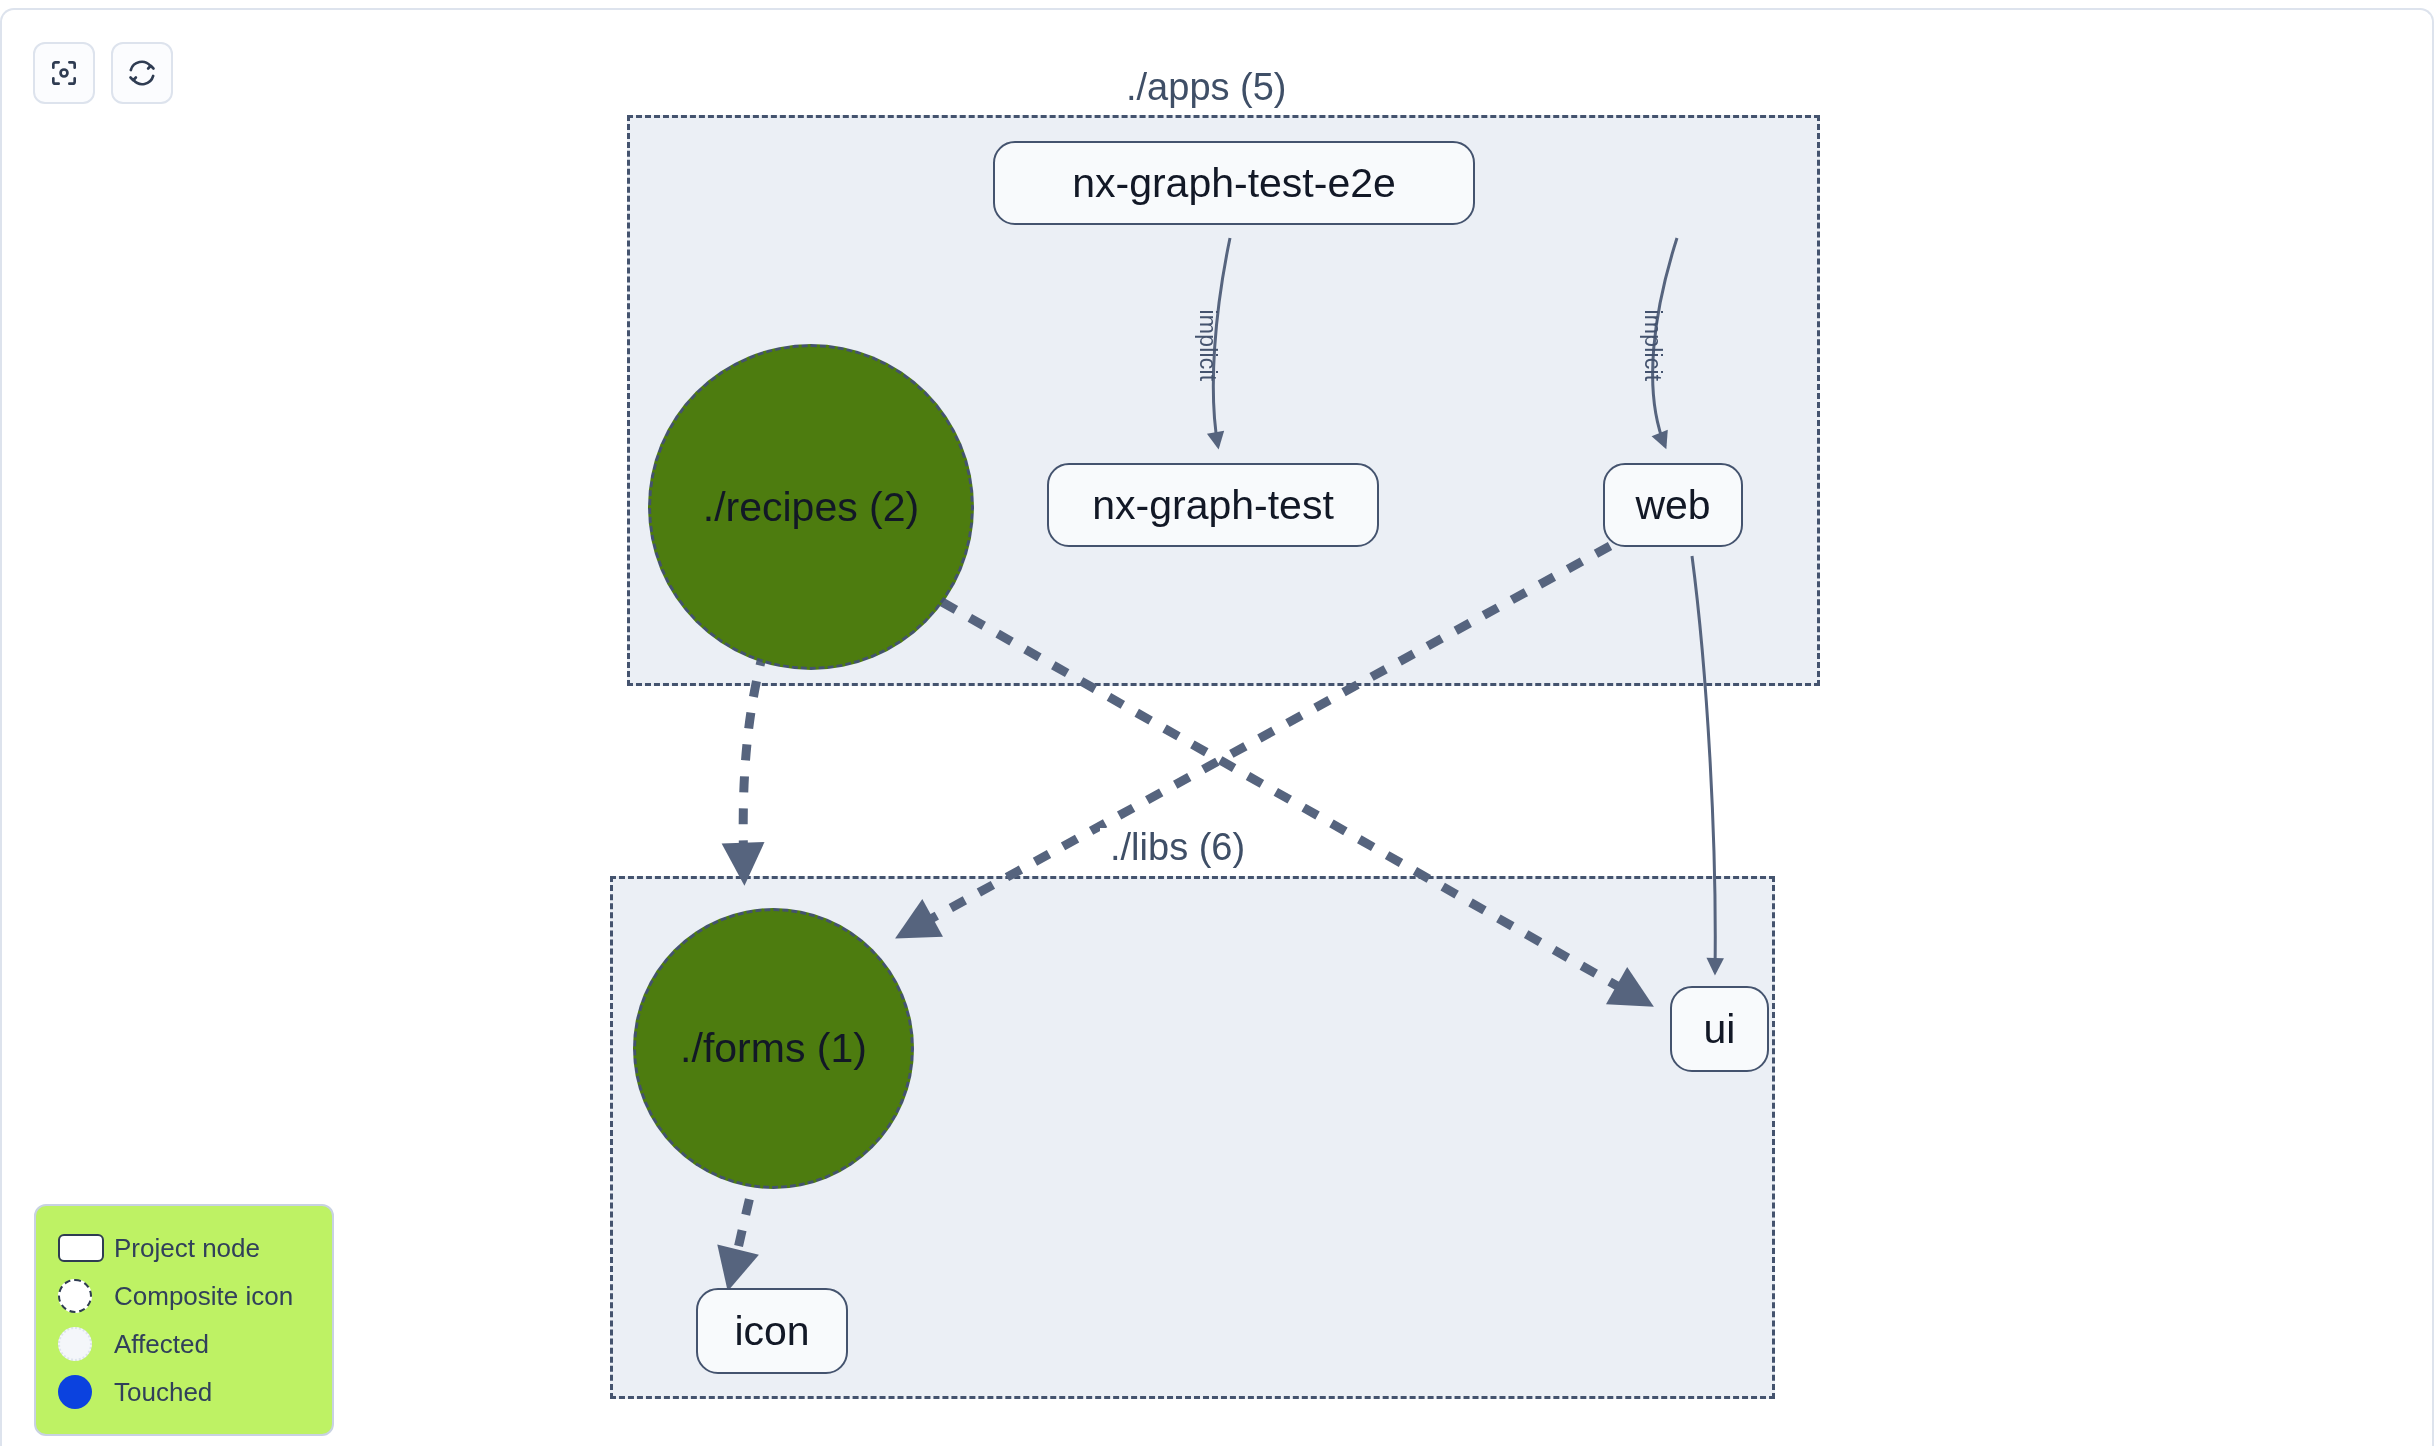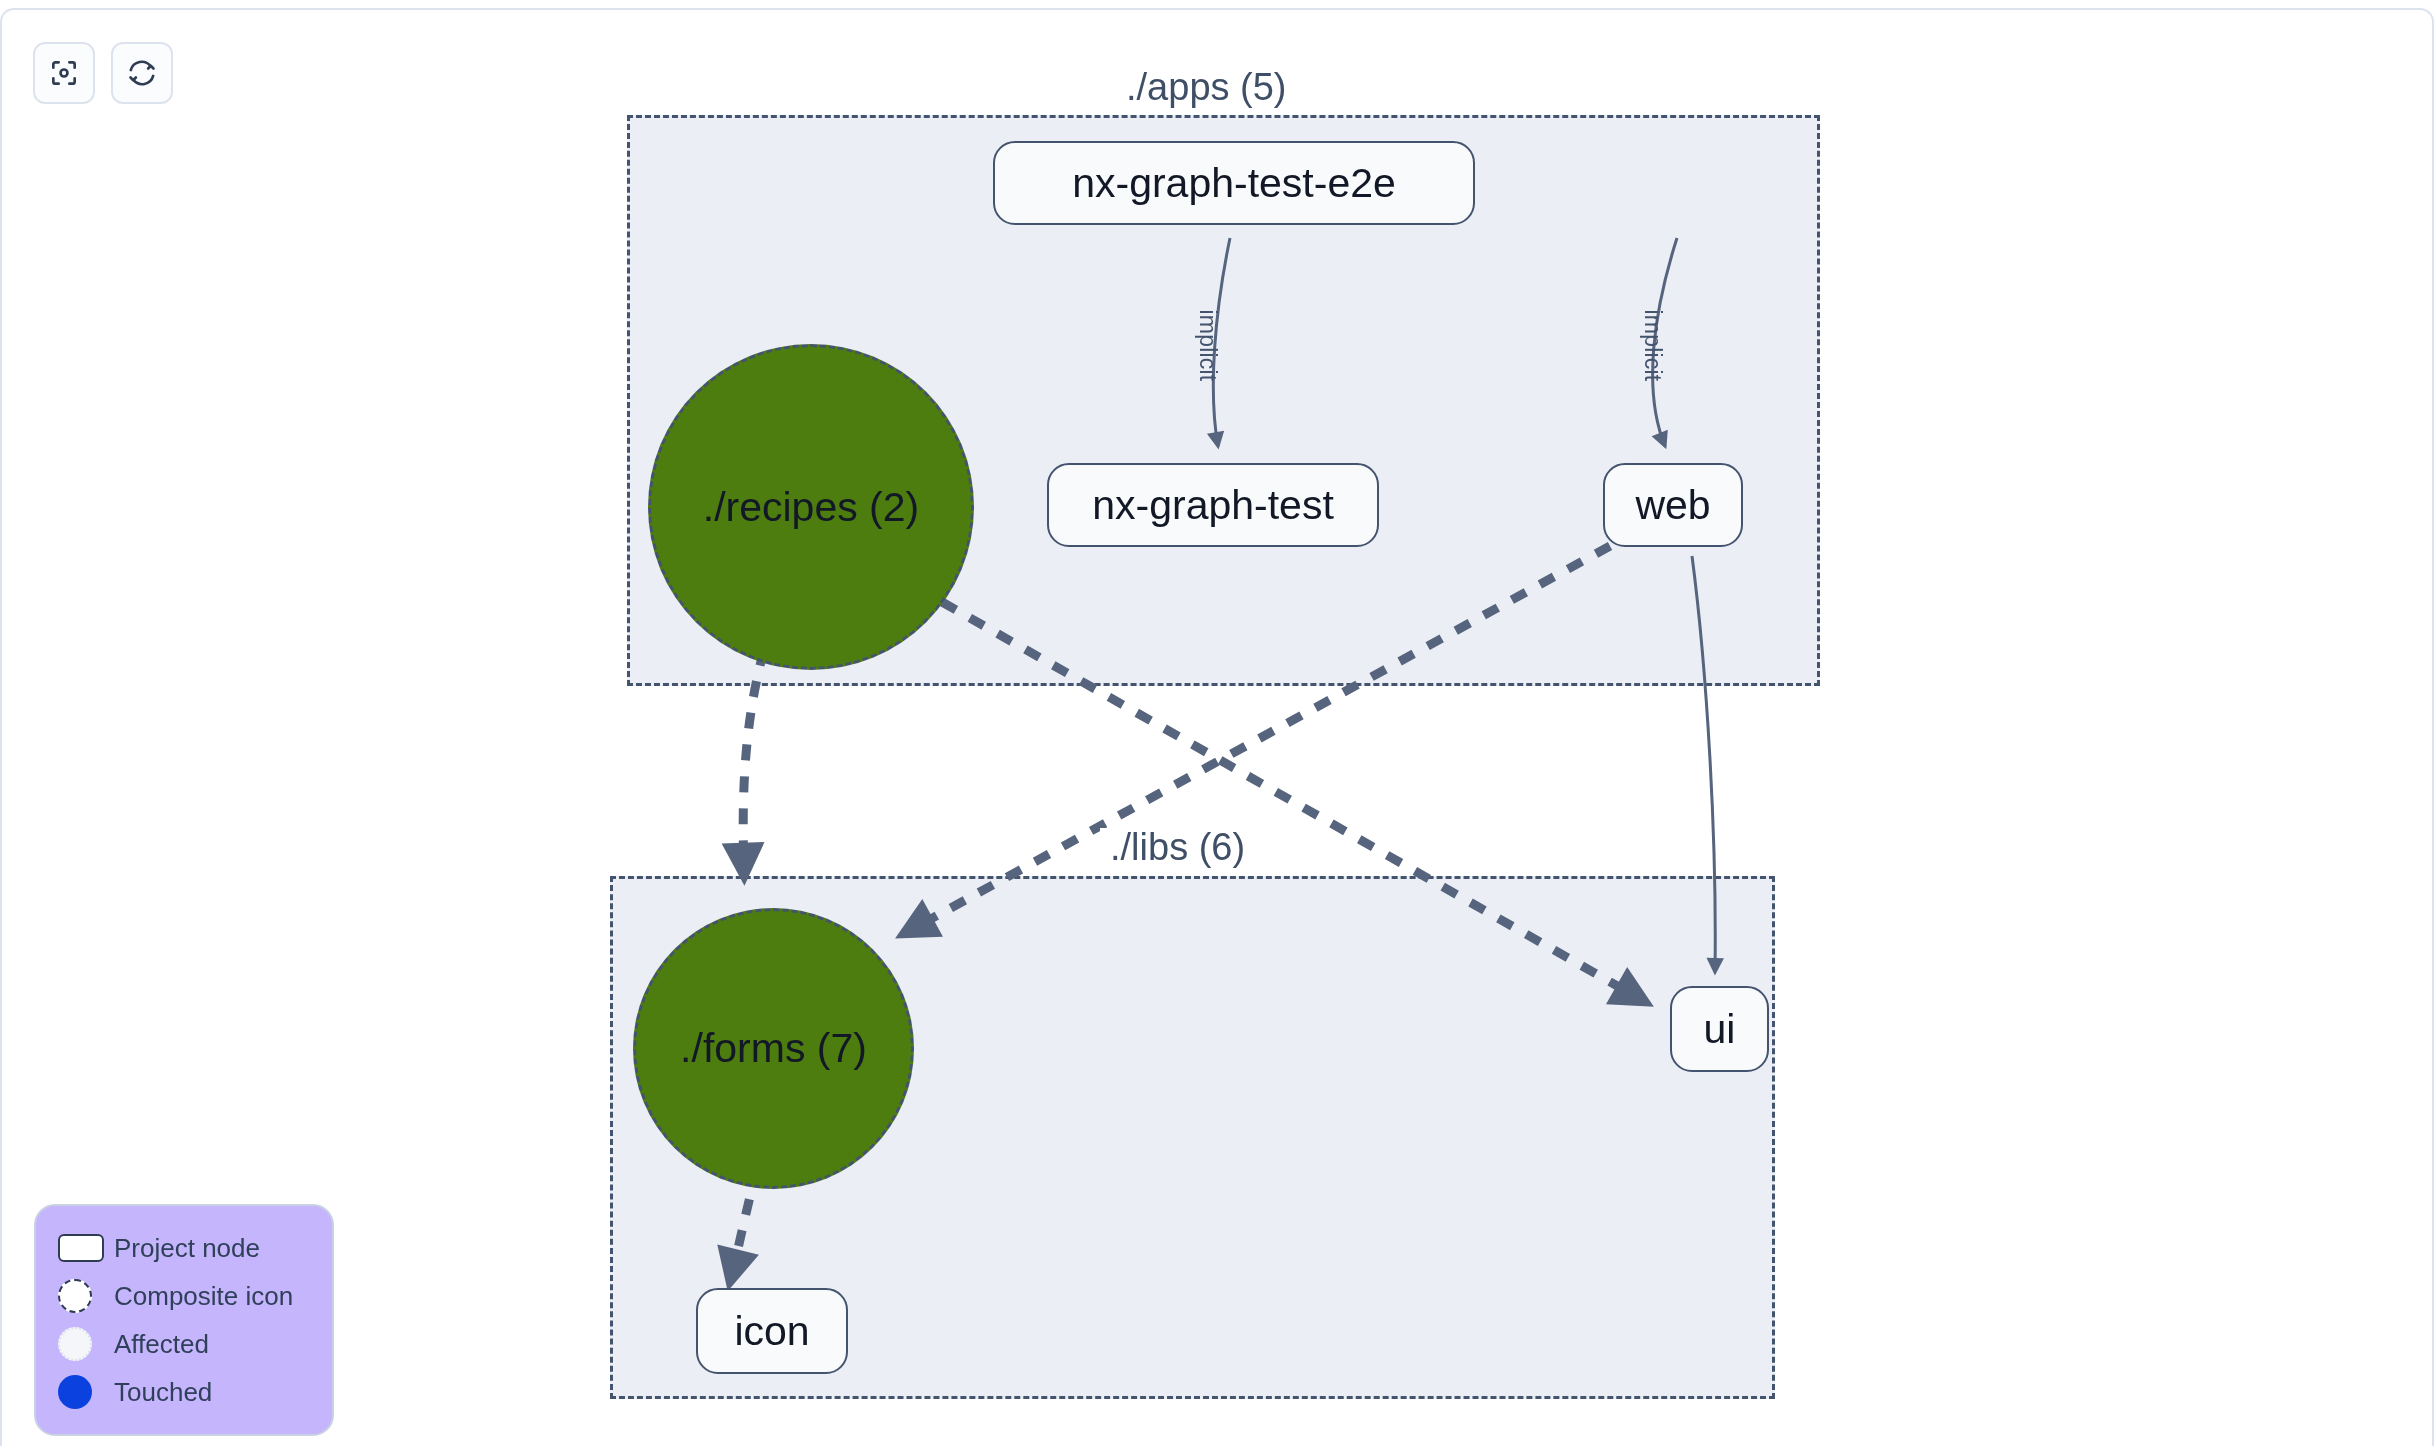--- a/index.html
+++ b/index.html
@@ -134,23 +134,23 @@
     z-index: 26;
     letter-spacing: 0.2px;
   }
 
   
   #legend {
     position: absolute;
     left: 32px;
     top: 1194px;
     width: 300px;
-    background: #c4b5fd;
+    background: #bef264;
     border: 2px solid #c8d2e2;
-    border-radius: 21px;
+    border-radius: 12px;
     padding: 18px 20px 18px 22px;
     box-sizing: border-box;
     z-index: 45;
   }
   .legend-row {
     display: flex;
     align-items: center;
     height: 48px;
   }
   .legend-swatch {
@@ -260,21 +260,21 @@
 
     <div class="proj-node" style="left:991px; top:131px; width:482px; height:84px;">nx-graph-test-e2e</div>
 
 
     <div class="comp-node" style="left:646px; top:334px; width:326px; height:326px;">./recipes (2)</div>
 
     <div class="proj-node" style="left:1045px; top:453px; width:332px; height:84px;">nx-graph-test</div>
 
     <div class="proj-node" style="left:1601px; top:453px; width:140px; height:84px;">web</div>
 
-    <div class="comp-node" style="left:631px; top:898px; width:281px; height:281px;">./forms (7)</div>
+    <div class="comp-node" style="left:631px; top:898px; width:281px; height:281px;">./forms (1)</div>
 
     <div class="proj-node" style="left:1668px; top:976px; width:99px; height:86px;">ui</div>
 
     <div class="proj-node" style="left:694px; top:1278px; width:152px; height:86px;">icon</div>
 
     <div class="edge-label" style="left:1152px; top:322px; width:106px; text-align:center;">implicit</div>
 
     <div class="edge-label" style="left:1597px; top:322px; width:106px; text-align:center;">implicit</div>
   </div>
 

